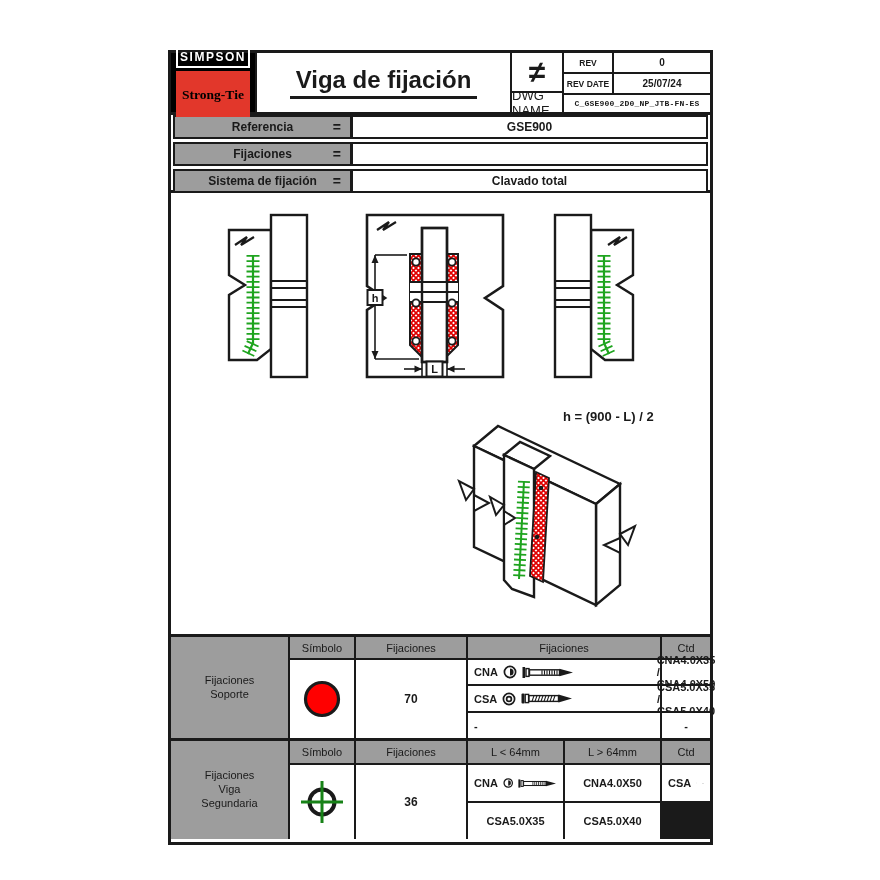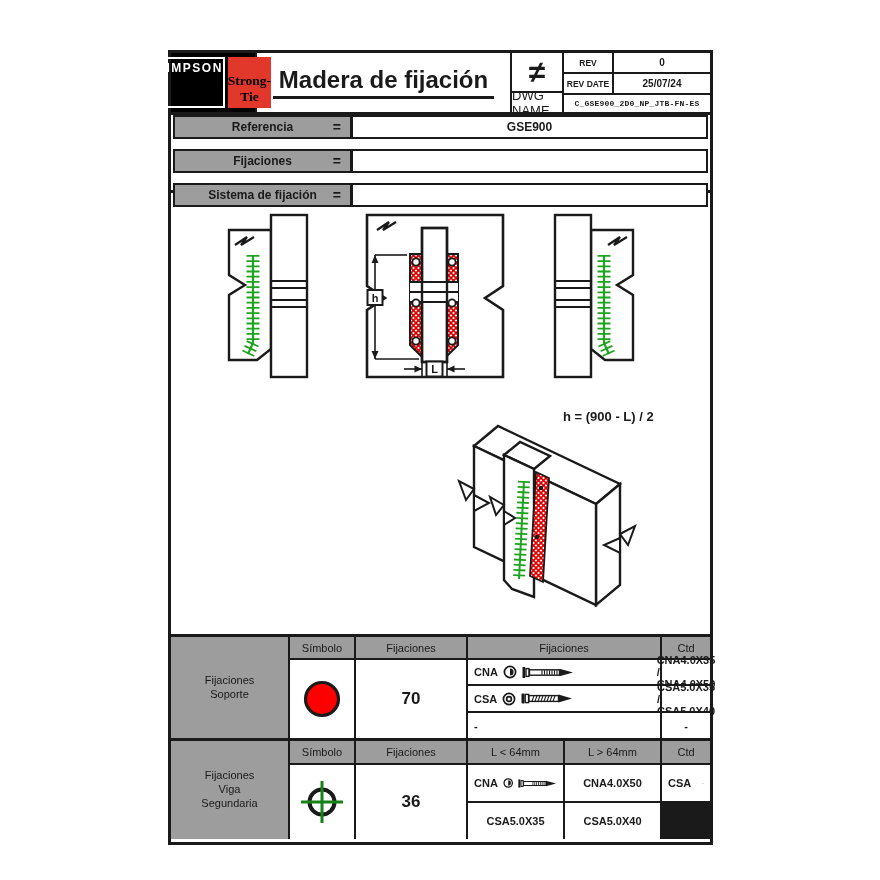--- a/index.html
+++ b/index.html
@@ -4,21 +4,21 @@
 <style>
   html,body{margin:0;padding:0;background:#fff;}
   .page{position:relative;width:880px;height:880px;background:#fff;overflow:hidden;
         font-family:"Liberation Sans",sans-serif;color:#1a1a1a;}
   .doc{position:absolute;left:168px;top:50px;width:545px;height:795px;
        border:3px solid #1a1a1a;box-sizing:border-box;background:#fff;}
 
   
   .sec-header{height:59px;border-bottom:3px solid #1a1a1a;display:flex;}
   .logo{width:86px;background:#000;border-right:2px solid #1a1a1a;box-sizing:border-box;
-        padding:4px 5px;display:flex;flex-direction:row;justify-content:center;gap:3px;}
+        padding:4px 5px;display:flex;flex-direction:column;justify-content:center;gap:3px;}
   .logo-top{border:2px solid #fff;color:#fff;font-weight:bold;font-size:12px;
             letter-spacing:1.5px;text-align:center;padding:2px 0;}
   .logo-bottom{background:#e2372b;color:#000000;font-family:"Liberation Serif",serif;
                font-weight:bold;font-size:13.5px;text-align:center;padding:16px 0;}
   .title-cell{flex:1;display:flex;align-items:center;justify-content:center;
               border-right:2px solid #1a1a1a;}
   .title{font-size:24px;font-weight:bold;border-bottom:3px solid #1a1a1a;padding:0 6px 2px;}
   .neq-col{width:52px;border-right:2px solid #1a1a1a;box-sizing:border-box;
            display:flex;flex-direction:column;}
   .neq{flex:1;display:flex;align-items:center;justify-content:center;
@@ -29,21 +29,21 @@
             grid-template-rows:19px 19px 1fr;gap:2px;background:#1a1a1a;border-radius:15px;}
   .rev-grid>div{background:#fff;display:flex;align-items:center;justify-content:center;
                 font-weight:bold;}
   .rev-lab{font-size:8.5px;}
   .rev-val{font-size:10px;}
   .dwg-val{grid-column:1 / 3;font-size:8px;letter-spacing:0.2px;font-family:Liberation Mono, monospace;}
 
   
   .sec-ref{height:78px;border-bottom:3px solid #1a1a1a;padding:0 2px;box-sizing:border-box;}
   .ref-row{height:24px;box-sizing:border-box;border:2px solid #1a1a1a;display:flex;
-           margin-bottom:10px;background:#fff;}
+           margin-bottom:3px;background:#fff;}
   .ref-label{width:178px;background:#9d9d9d;border-right:3px solid #1a1a1a;
              box-sizing:border-box;position:relative;display:flex;align-items:center;
              justify-content:center;font-size:12px;font-weight:bold;}
   .ref-eq{position:absolute;right:9px;font-size:14px;font-weight:bold;}
   .ref-vals{flex:1;display:flex;}
   .ref-val{flex:1;display:flex;align-items:center;justify-content:center;
            font-size:12px;font-weight:bold;}
   .ref-val + .ref-val{border-left:2px solid #1a1a1a;}
 
   
@@ -62,35 +62,35 @@
   .fix-table>div{background:#fff;display:flex;align-items:center;justify-content:center;}
   .cell-gray{background:#9d9d9d !important;font-weight:normal;font-size:11px;}
   .row-label{grid-column:1;white-space:pre-line;text-align:center;line-height:1.25;}
   .t1 .row-label{grid-row:1 / 5;}
   .t2 .row-label{grid-row:1 / 4;}
   .span-t1{grid-row:2 / 5;}
   .span-t2{grid-row:2 / 4;}
   .fcell{justify-content:flex-start !important;gap:5px;padding:12px 6px;box-sizing:border-box;}
   .fcode{font-size:11px;font-weight:bold;}
   .fval{font-size:11px;font-weight:bold;}
-  .ctd{font-size:17px;font-weight:bold;}
+  .ctd{font-size:12px;font-weight:bold;}
 </style>
 </head>
 <body>
 
 <div class="page">
 <div class="doc">
 
   <div class="sec-header">
     <div class="logo">
       <div class="logo-top">SIMPSON</div>
       <div class="logo-bottom">Strong-Tie</div>
     </div>
     <div class="title-cell">
-      <span class="title">Madera de fijación</span>
+      <span class="title">Viga de fijación</span>
     </div>
     <div class="neq-col">
       <div class="neq">≠</div>
       <div class="dwg-label">DWG NAME</div>
     </div>
     <div class="rev-grid">
       <div class="rev-lab">REV</div>
       <div class="rev-val">0</div>
       <div class="rev-lab">REV DATE</div>
       <div class="rev-val">25/07/24</div>
@@ -111,20 +111,23 @@
     <div class="ref-row">
       <div class="ref-label">
         <span>Fijaciones</span>
         <span class="ref-eq">=</span>
       </div>
     </div>
     <div class="ref-row">
       <div class="ref-label">
         <span>Sistema de fijación</span>
         <span class="ref-eq">=</span>
+      </div>
+      <div class="ref-vals">
+        <div class="ref-val">Clavado total</div>
       </div>
     </div>
   </div>
 
   <div class="sec-draw">
     <svg width="539" height="441" viewBox="0 0 539 441">
       <defs>
         <pattern id="rh" width="5" height="5" patternUnits="userSpaceOnUse">
           <rect width="5" height="5" fill="#fff"></rect>
           <path d="M0,0 L5,5 M5,0 L0,5" stroke="#e00000" stroke-width="1.6"></path>

